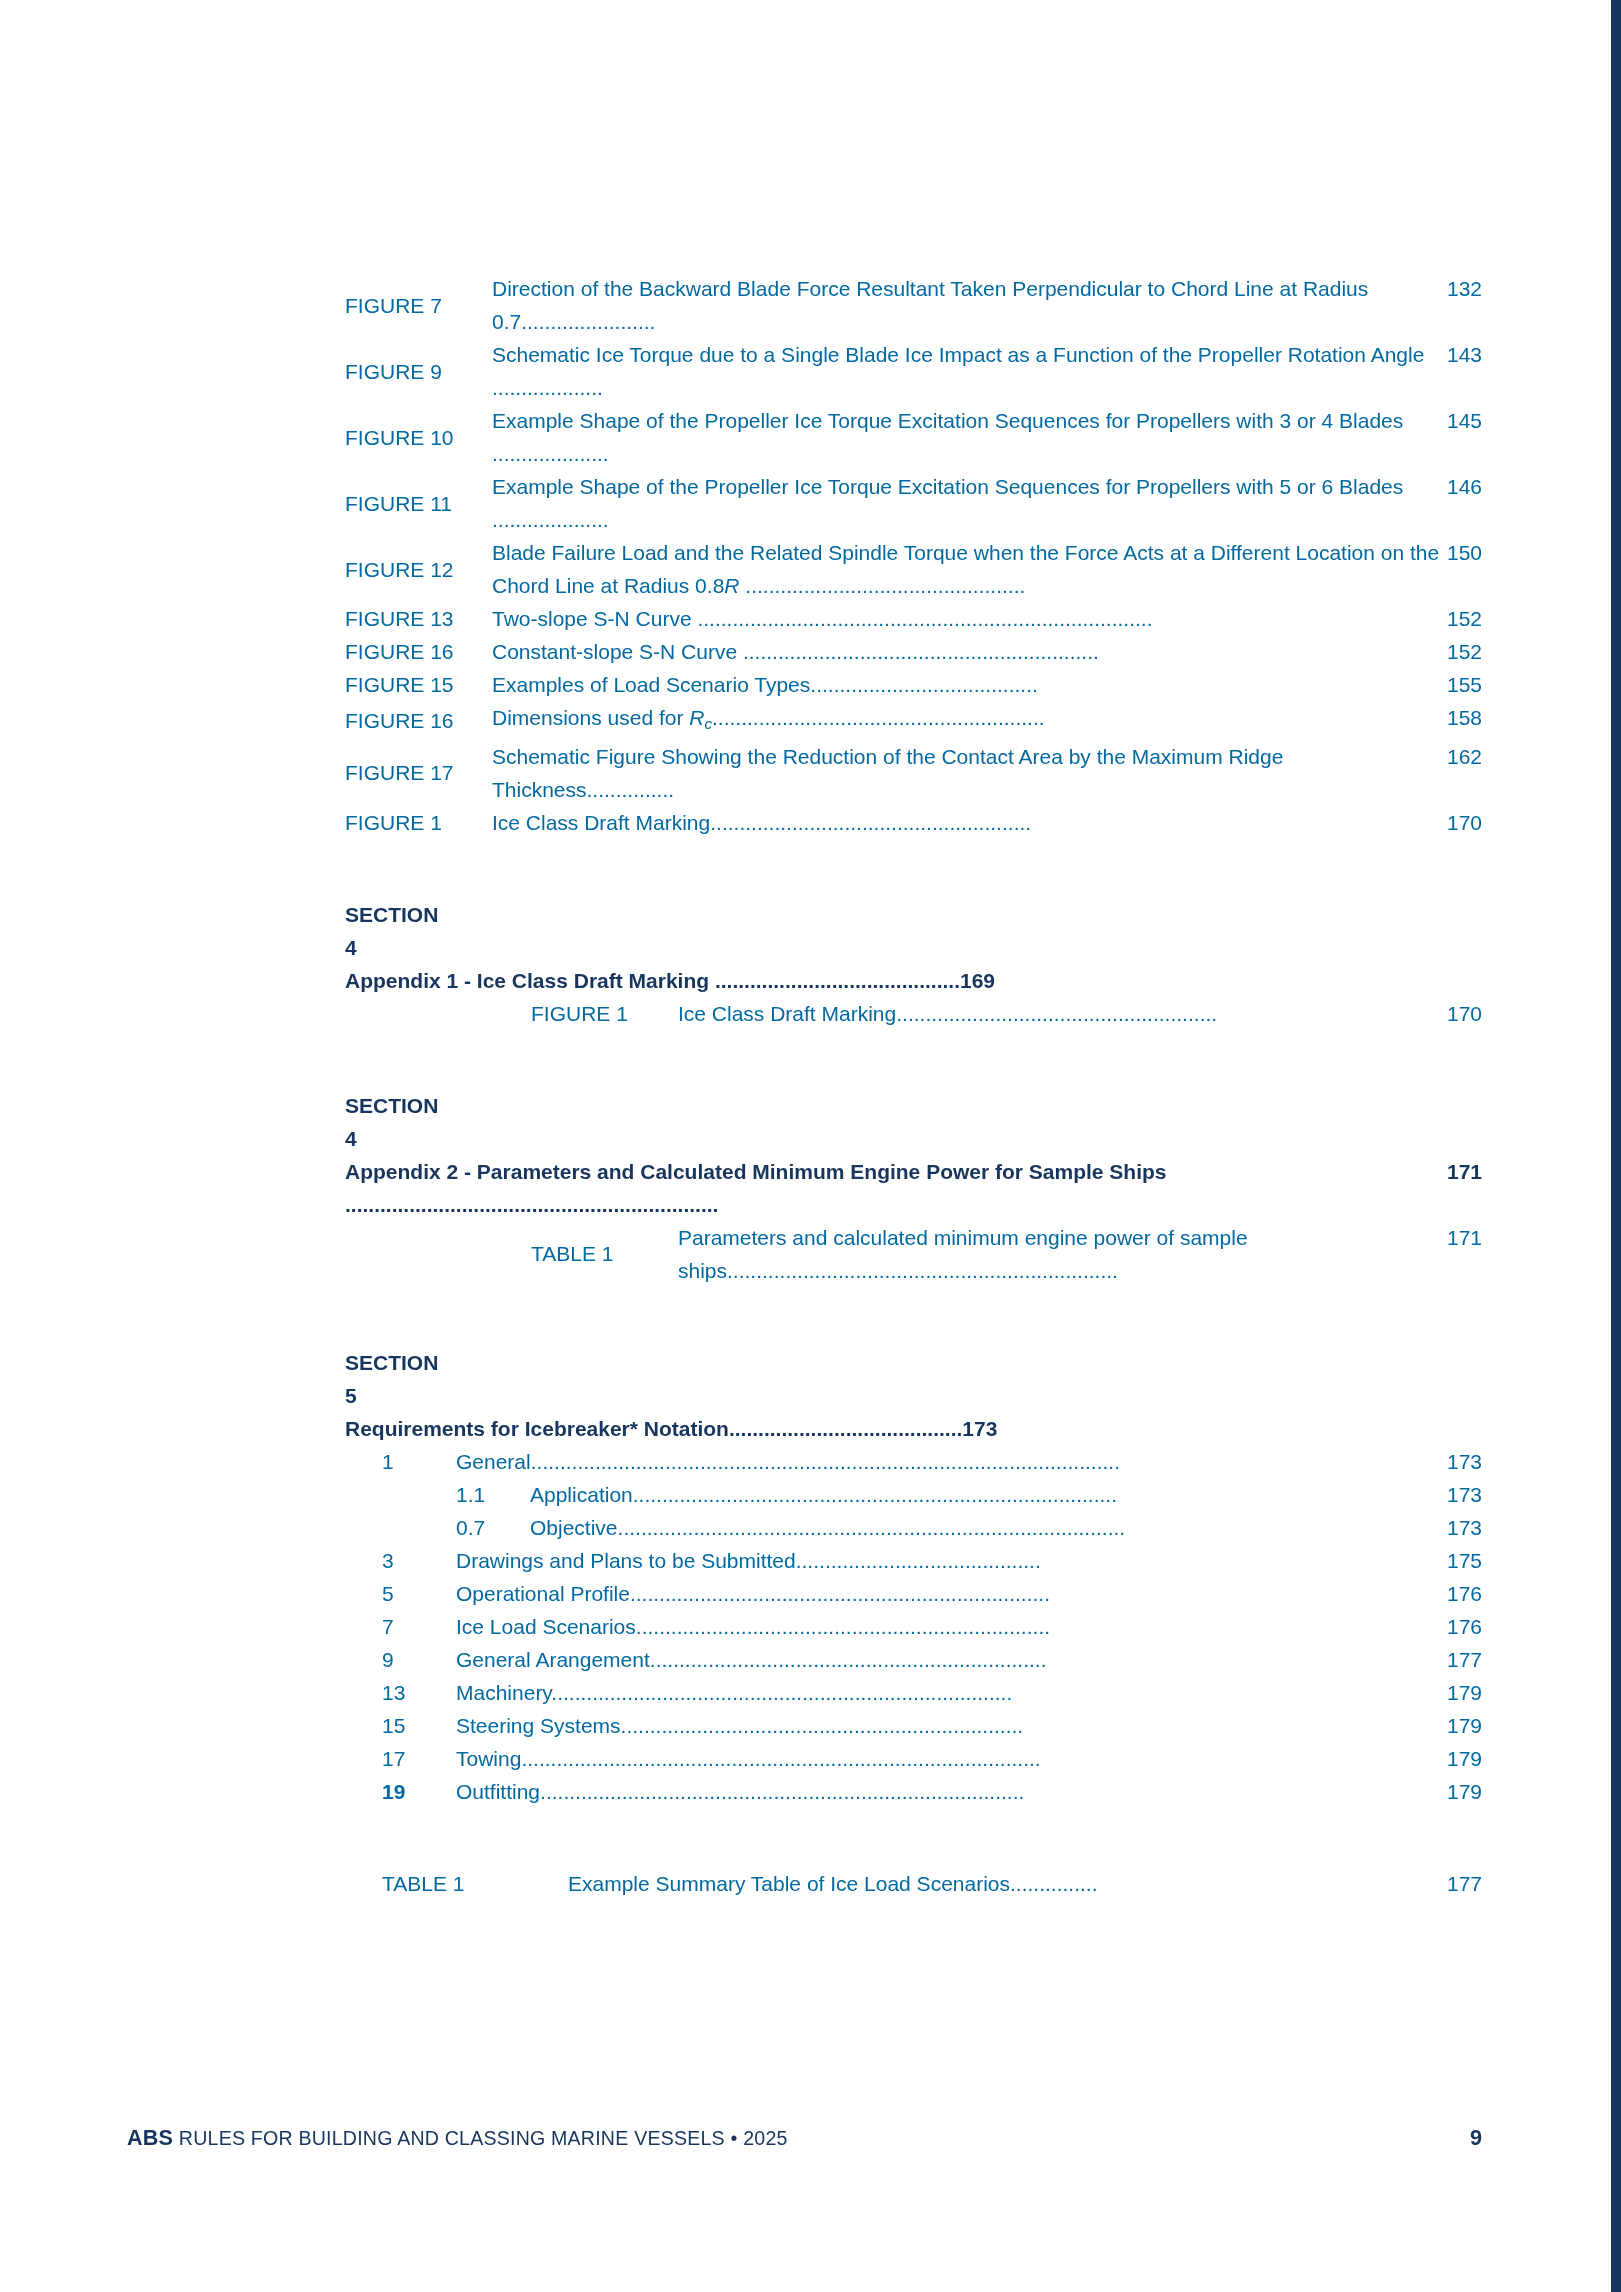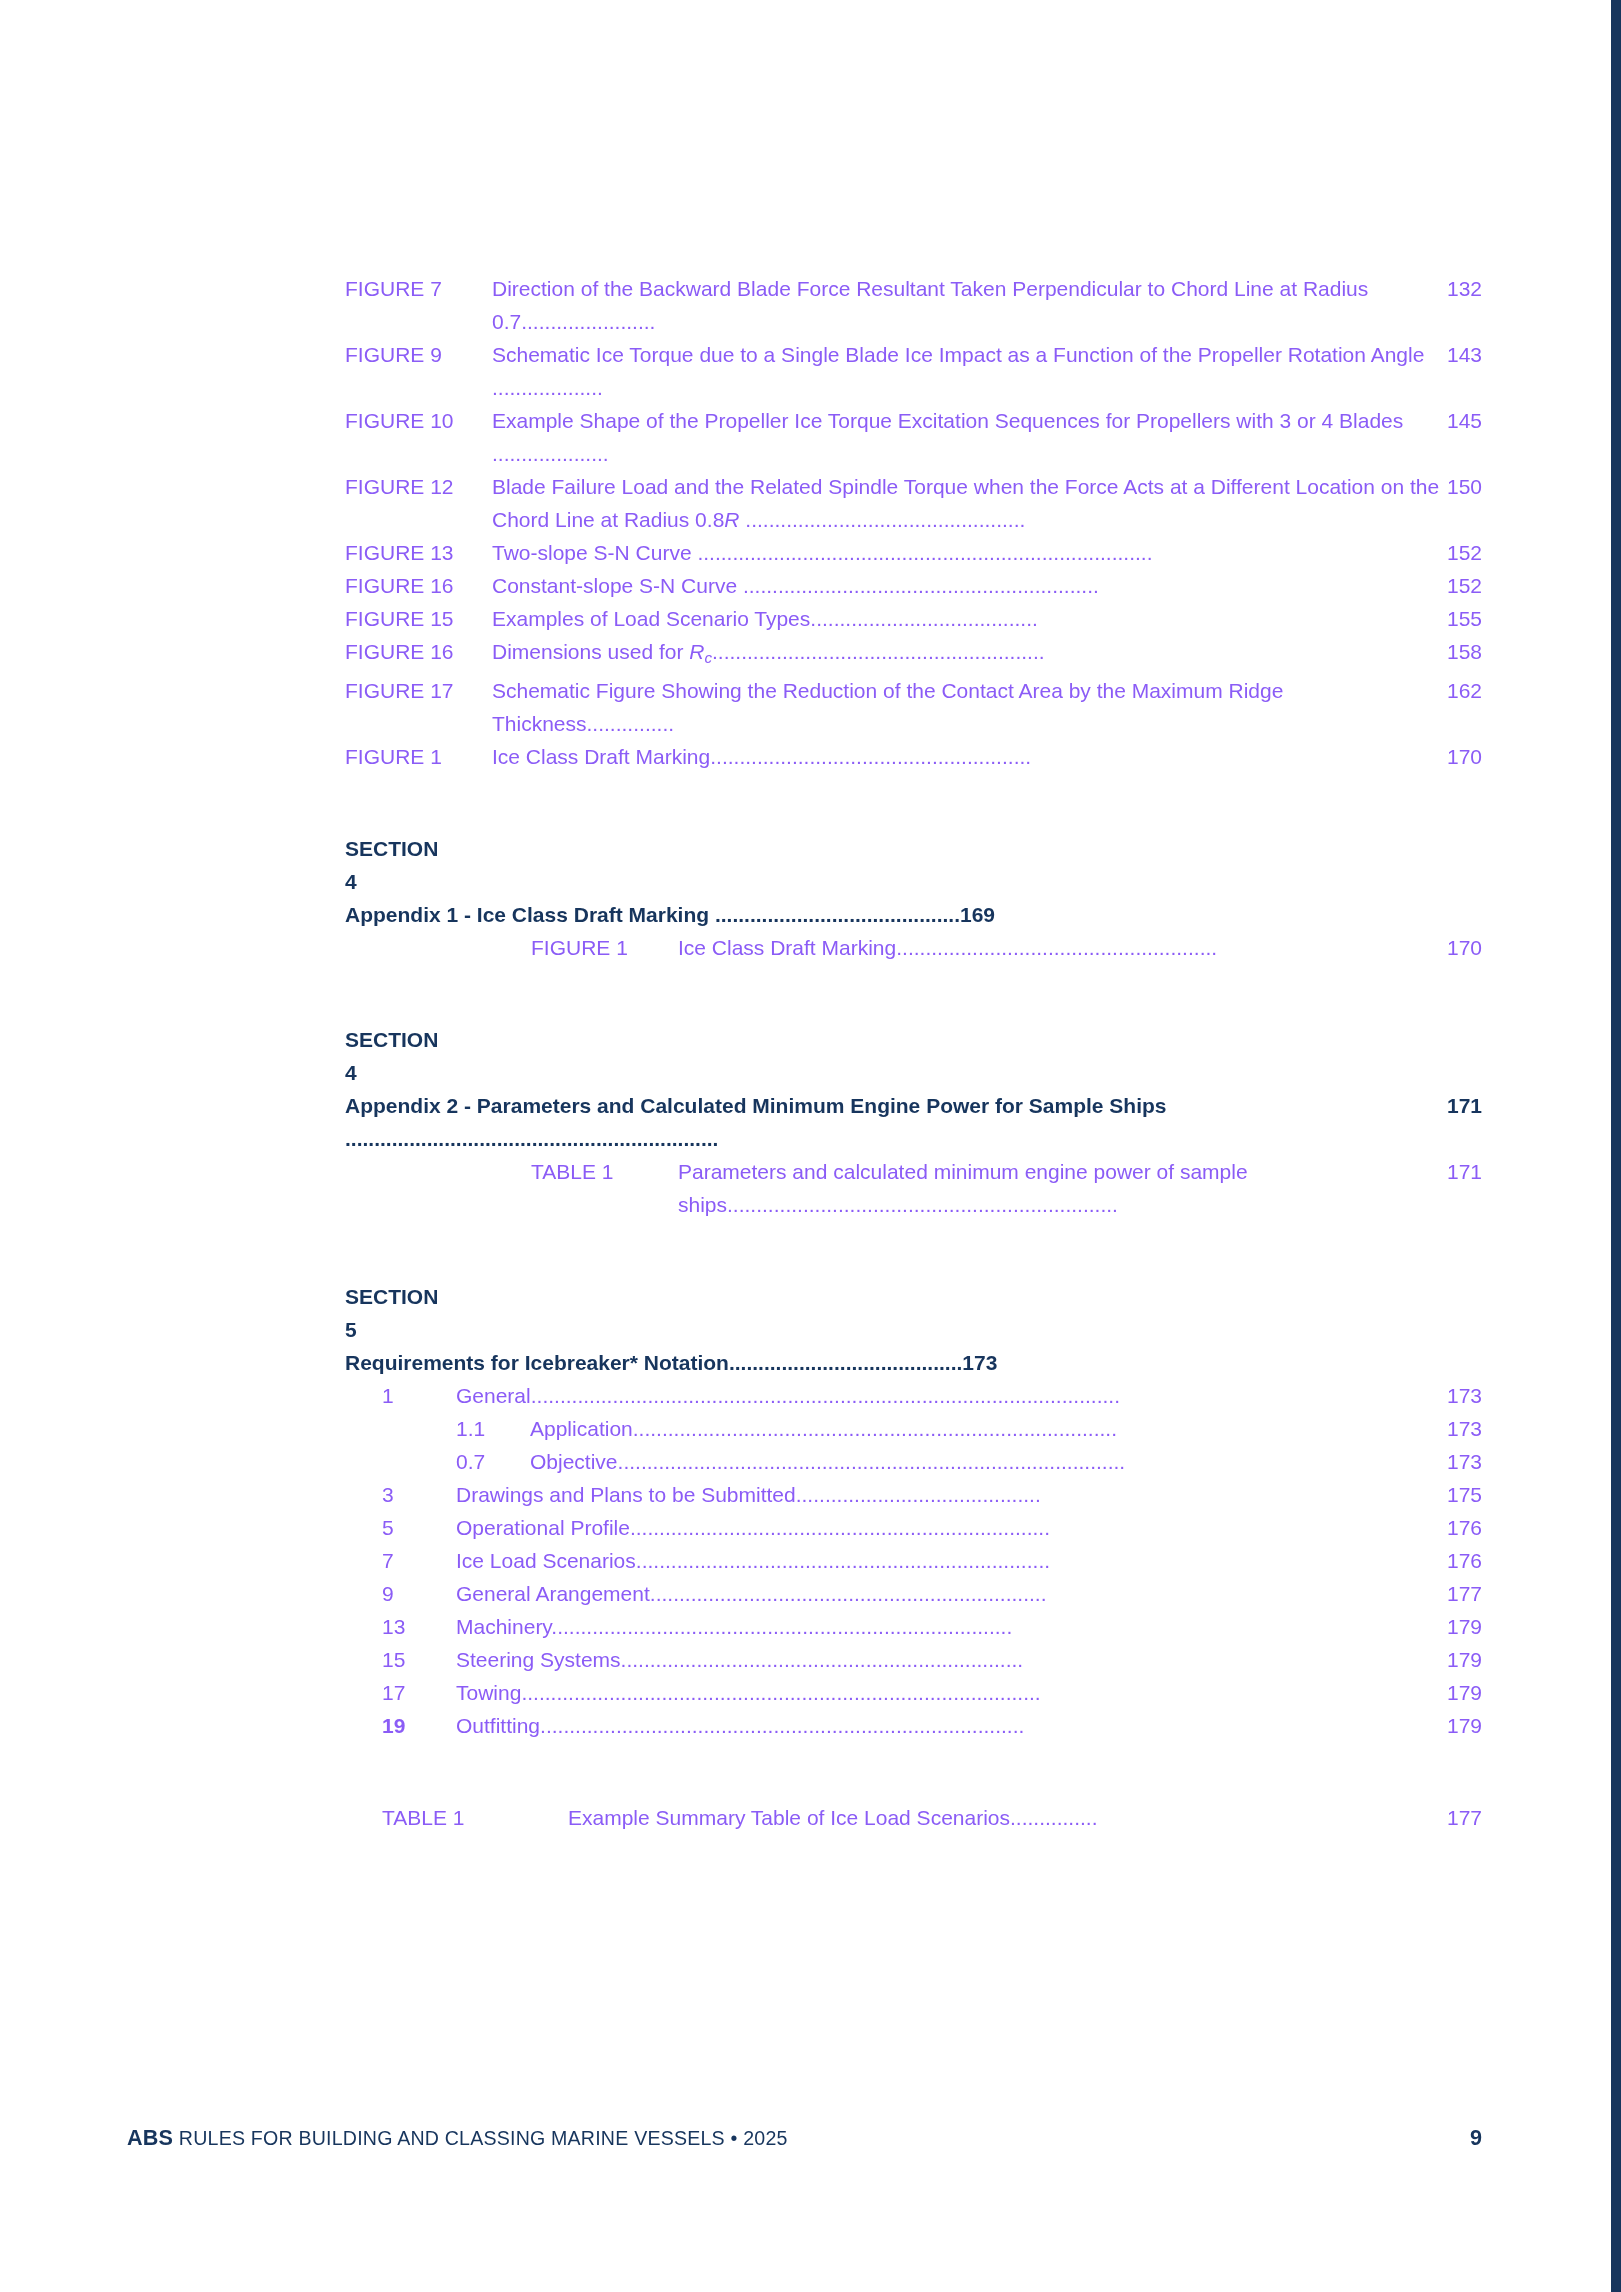--- a/index.html
+++ b/index.html
@@ -36,24 +36,24 @@
   .content {
     position: absolute;
     left: 345px;
     top: 272px;
     width: 1137px;
   }
 
   
   .row {
     display: flex;
-    align-items: flex-start;
+    align-items: center;
     font-size: 21px;
     line-height: 33px;
-    color: #8b5cf6;
+    color: #0369a1;
   }
   .row .c1 {
     flex: 0 0 auto;
     white-space: nowrap;
   }
   .row .c2 {
     flex: 0 0 auto;
     white-space: nowrap;
   }
   .row .body {
@@ -168,20 +168,27 @@
       </div>
 
       <div class="row fig-row">
         <div class="c1">FIGURE 10</div>
         <div class="body">
           <span class="pg">145</span>
           <span>Example Shape of the Propeller Ice Torque Excitation Sequences for Propellers with 3 or 4 Blades</span><span class="leader"> ....................</span>
         </div>
       </div>
 
+      <div class="row fig-row">
+        <div class="c1">FIGURE 11</div>
+        <div class="body">
+          <span class="pg">146</span>
+          <span>Example Shape of the Propeller Ice Torque Excitation Sequences for Propellers with 5 or 6 Blades</span><span class="leader"> ....................</span>
+        </div>
+      </div>
 
       <div class="row fig-row">
         <div class="c1">FIGURE 12</div>
         <div class="body">
           <span class="pg">150</span>
           <span>Blade Failure Load and the Related Spindle Torque when the Force Acts at a Different Location on the Chord Line at Radius 0.8<span class="ital">R</span></span><span class="leader"> ................................................</span>
         </div>
       </div>
 
       <div class="row fig-row">

